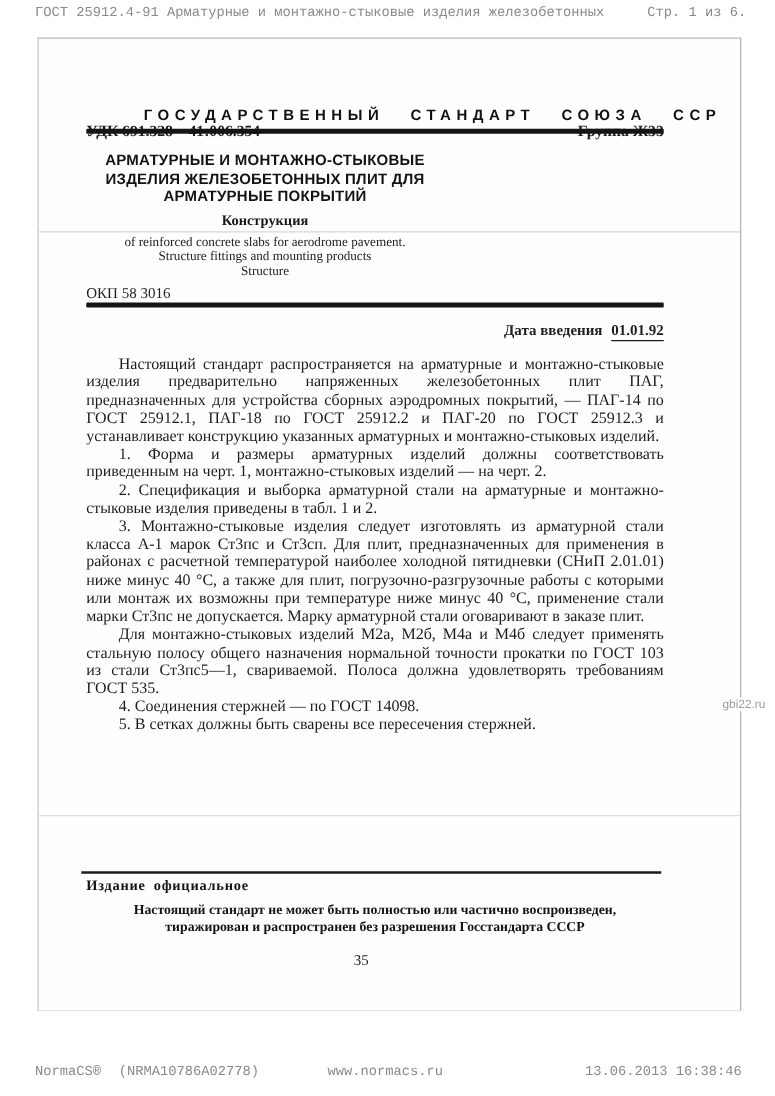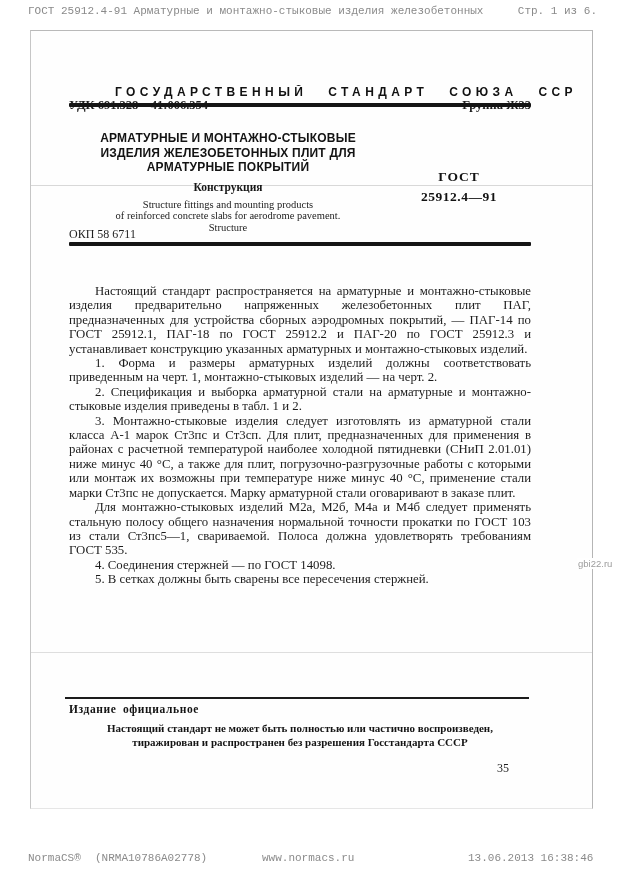--- a/index.html
+++ b/index.html
@@ -53,21 +53,21 @@
     position:absolute;top:54px;left:38px;width:462px;
     font-family:"Liberation Sans", sans-serif;
     font-weight:bold;font-size:12px;letter-spacing:4.4px;
     text-align:justify;text-align-last:justify;white-space:nowrap;overflow:hidden;
     color:#111;
     padding-left:46px;
   }
   .rule-thick{position:absolute;left:38px;width:462px;height:4px;background:#151515;border-radius:1px;}
   .rule-1{top:72px;}
   .rule-2{top:211px;}
-  .head-row{position:absolute;top:88px;left:38px;width:462px;display:flex;margin-top:10px;}
+  .head-row{position:absolute;top:88px;left:22px;width:462px;display:flex;}
   .head-left{width:318px;text-align:center;}
   .head-right{width:144px;text-align:center;}
   .doc-title{
     font-family:"Liberation Sans", sans-serif;
     font-weight:bold;font-size:12px;line-height:14.5px;letter-spacing:0.2px;color:#131313;
     margin-top:2px;
   }
   .doc-subtitle{font-weight:bold;font-size:11.5px;margin-top:6px;color:#161616;}
   .doc-title-en{font-size:10.5px;line-height:11.5px;margin-top:6px;color:#222;}
   .designation-label{font-weight:bold;font-size:13.5px;margin-top:40px;letter-spacing:1px;color:#131313;}
@@ -87,21 +87,21 @@
   .official{
     position:absolute;top:672px;left:38px;
     font-weight:bold;font-size:11.5px;letter-spacing:0.6px;word-spacing:3px;color:#141414;
   }
   .copyright{
     position:absolute;top:690px;left:38px;width:462px;
     text-align:center;font-weight:bold;font-size:11px;line-height:14px;color:#141414;
   }
   .page-number{
     position:absolute;top:730px;left:38px;width:440px;
-    text-align:right;font-size:12px;color:#222;
+    text-align:center;font-size:12px;color:#222;
   }
 </style>
 </head>
 <body>
 
 <div class="viewer-header">
   <span>ГОСТ 25912.4-91 Арматурные и монтажно-стыковые изделия железобетонных</span>
   <span>Стр. 1 из 6.</span>
 </div>
 
@@ -117,34 +117,34 @@
   <div class="banner">ГОСУДАРСТВЕННЫЙ СТАНДАРТ СОЮЗА ССР</div>
   <div class="rule-thick rule-1"></div>
 
   <div class="head-row">
     <div class="head-left">
       <div class="doc-title">АРМАТУРНЫЕ И МОНТАЖНО-СТЫКОВЫЕ</div>
       <div class="doc-title" style="margin-top:0;">ИЗДЕЛИЯ ЖЕЛЕЗОБЕТОННЫХ ПЛИТ ДЛЯ</div>
       <div class="doc-title" style="margin-top:0;">АРМАТУРНЫЕ ПОКРЫТИЙ</div>
       <div class="doc-subtitle">Конструкция</div>
       <div class="doc-title-en">
+        <div>of reinforced concrete slabs for aerodrome pavement.</div>
         <div>Structure fittings and mounting products</div>
-        <div>of reinforced concrete slabs for aerodrome pavement.</div>
         <div>Structure</div>
       </div>
     </div>
-    <div class="head-right">
-      <div class="designation-label">ГОСТ</div>
-      <div class="designation-number">25912.4—91</div>
-    </div>
   </div>
 
-  <div class="okp">ОКП 58 6711</div>
+  <div class="okp">ОКП 58 3016</div>
   <div class="rule-thick rule-2"></div>
 
+  <div class="date-row">
+    <span>Дата введения</span>
+    <span class="date-value">01.01.92</span>
+  </div>
 
   <div class="body-text">
     <p>Настоящий стандарт распространяется на арматурные и монтажно-стыковые изделия предварительно напряженных железобетонных плит ПАГ, предназначенных для устройства сборных аэродромных покрытий, — ПАГ-14 по ГОСТ 25912.1, ПАГ-18 по ГОСТ 25912.2 и ПАГ-20 по ГОСТ 25912.3 и устанавливает конструкцию указанных арматурных и монтажно-стыковых изделий.</p>
     <p>1. Форма и размеры арматурных изделий должны соответствовать приведенным на черт. 1, монтажно-стыковых изделий — на черт. 2.</p>
     <p>2. Спецификация и выборка арматурной стали на арматурные и монтажно-стыковые изделия приведены в табл. 1 и 2.</p>
     <p>3. Монтажно-стыковые изделия следует изготовлять из арматурной стали класса А-1 марок Ст3пс и Ст3сп. Для плит, предназначенных для применения в районах с расчетной температурой наиболее холодной пятидневки (СНиП 2.01.01) ниже минус 40 °С, а также для плит, погрузочно-разгрузочные работы с которыми или монтаж их возможны при температуре ниже минус 40 °С, применение стали марки Ст3пс не допускается. Марку арматурной стали оговаривают в заказе плит.</p>
     <p>Для монтажно-стыковых изделий М2а, М2б, М4а и М4б следует применять стальную полосу общего назначения нормальной точности прокатки по ГОСТ 103 из стали Ст3пс5—1, свариваемой. Полоса должна удовлетворять требованиям ГОСТ 535.</p>
     <p>4. Соединения стержней — по ГОСТ 14098.</p>
     <p>5. В сетках должны быть сварены все  пересечения стержней.</p>
   </div>

